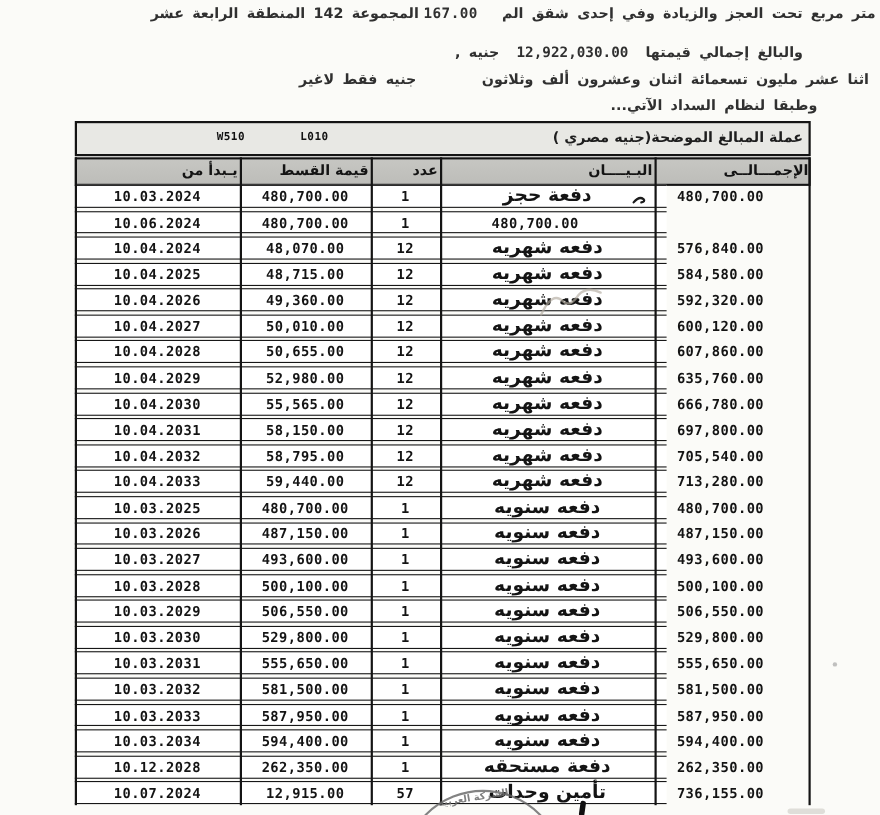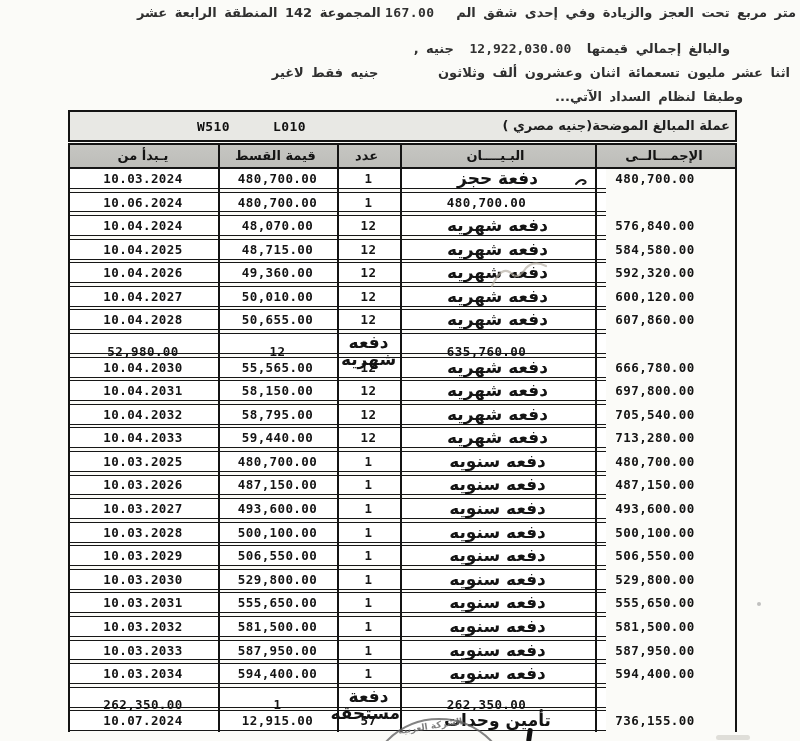--- a/index.html
+++ b/index.html
@@ -7,28 +7,28 @@
   #page{position:relative;width:800px;height:741px;background:#fbfbf8;
         font-family:"DejaVu Sans",sans-serif;color:#2b2b2b;border-radius:10px;}
   .ar{font-family:"DejaVu Sans",sans-serif;font-weight:bold;direction:rtl;unicode-bidi:embed;}
   .num{font-family:"DejaVu Sans Mono",monospace;font-weight:bold;letter-spacing:.4px;}
   .abs{position:absolute;white-space:nowrap;}
   .intro{font-size:13px;color:#303030;word-spacing:3px;}
   
   #strip{position:absolute;left:68px;top:110px;width:669px;height:31.5px;
          box-sizing:border-box;border:2.2px solid #141414;background:#e8e8e4;}
   #strip .label{position:absolute;right:5px;top:6px;font-size:13px;color:#1e1e1e;}
-  #strip .code{position:absolute;top:7px;font-size:13px;color:#111;}
+  #strip .code{position:absolute;top:7px;font-size:10px;color:#111;}
   
   #thead{position:absolute;left:68px;top:143px;width:669px;height:25.5px;
          box-sizing:border-box;border:2.2px solid #141414;
          background:linear-gradient(180deg,#c6c6c2,#bdbdb9);
          display:grid;grid-template-columns:146px 119px 63px 195px 142px;
          align-items:center;}
-  #thead .hc{text-align:center;font-size:13px;font-weight:bold;color:#141414;direction:rtl;}
+  #thead .hc{text-align:right;font-size:13px;font-weight:bold;color:#141414;direction:rtl;}
   
   #rows{position:absolute;left:68px;top:168px;width:538px;}
   .trow{box-sizing:border-box;height:20.9px;margin-bottom:2.7px;background:#ffffff;
         border-top:1.8px solid #171717;border-bottom:1.8px solid #171717;
         display:grid;grid-template-columns:150px 119px 63px 195px 142px;align-items:center;}
   .trow .c{text-align:center;font-size:12.5px;color:#141414;line-height:17px;}
   .trow .cnum{font-family:"DejaVu Sans Mono",monospace;font-weight:bold;letter-spacing:.4px;}
   .trow .cdesc{font-family:"DejaVu Sans",sans-serif;font-weight:bold;direction:rtl;font-size:17px;}
   .trow .ctot{padding-right:22px;}
   
@@ -124,20 +124,21 @@
         <div class="c cnum ctot">600,120.00</div>
       </div>
       <div class="trow">
         <div class="c cnum">10.04.2028</div>
         <div class="c cnum">50,655.00</div>
         <div class="c cnum">12</div>
         <div class="c cdesc">دفعه شهريه</div>
         <div class="c cnum ctot">607,860.00</div>
       </div>
       <div class="trow">
+        <div class="c cnum">10.04.2029</div>
         <div class="c cnum">52,980.00</div>
         <div class="c cnum">12</div>
         <div class="c cdesc">دفعه شهريه</div>
         <div class="c cnum ctot">635,760.00</div>
       </div>
       <div class="trow">
         <div class="c cnum">10.04.2030</div>
         <div class="c cnum">55,565.00</div>
         <div class="c cnum">12</div>
         <div class="c cdesc">دفعه شهريه</div>
@@ -228,20 +229,21 @@
         <div class="c cnum ctot">587,950.00</div>
       </div>
       <div class="trow">
         <div class="c cnum">10.03.2034</div>
         <div class="c cnum">594,400.00</div>
         <div class="c cnum">1</div>
         <div class="c cdesc">دفعه سنويه</div>
         <div class="c cnum ctot">594,400.00</div>
       </div>
       <div class="trow">
+        <div class="c cnum">10.12.2028</div>
         <div class="c cnum">262,350.00</div>
         <div class="c cnum">1</div>
         <div class="c cdesc">دفعة مستحقه</div>
         <div class="c cnum ctot">262,350.00</div>
       </div>
       <div class="trow">
         <div class="c cnum">10.07.2024</div>
         <div class="c cnum">12,915.00</div>
         <div class="c cnum">57</div>
         <div class="c cdesc">تأمين وحدات</div>

